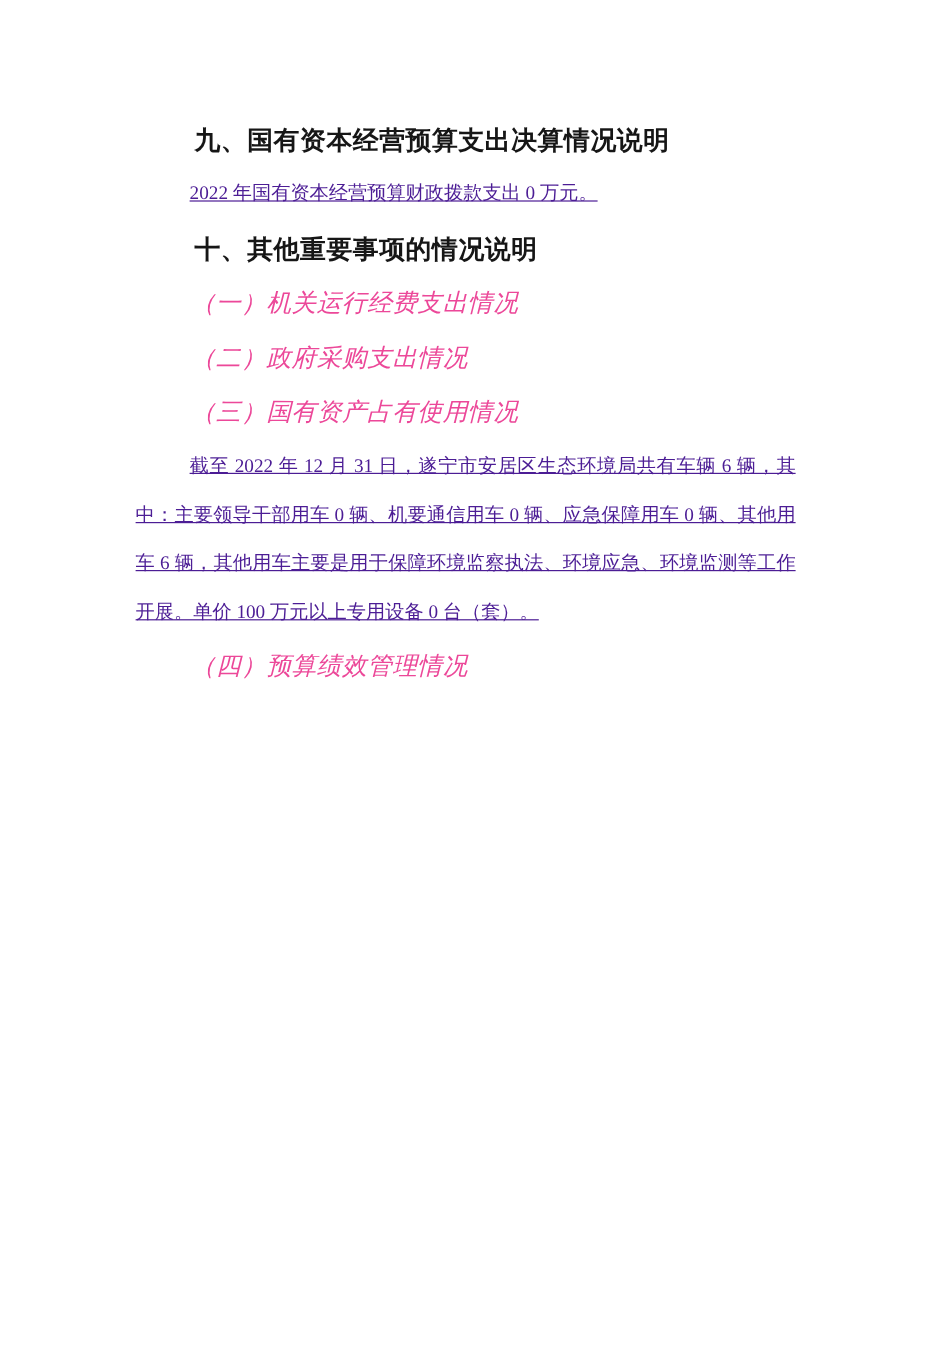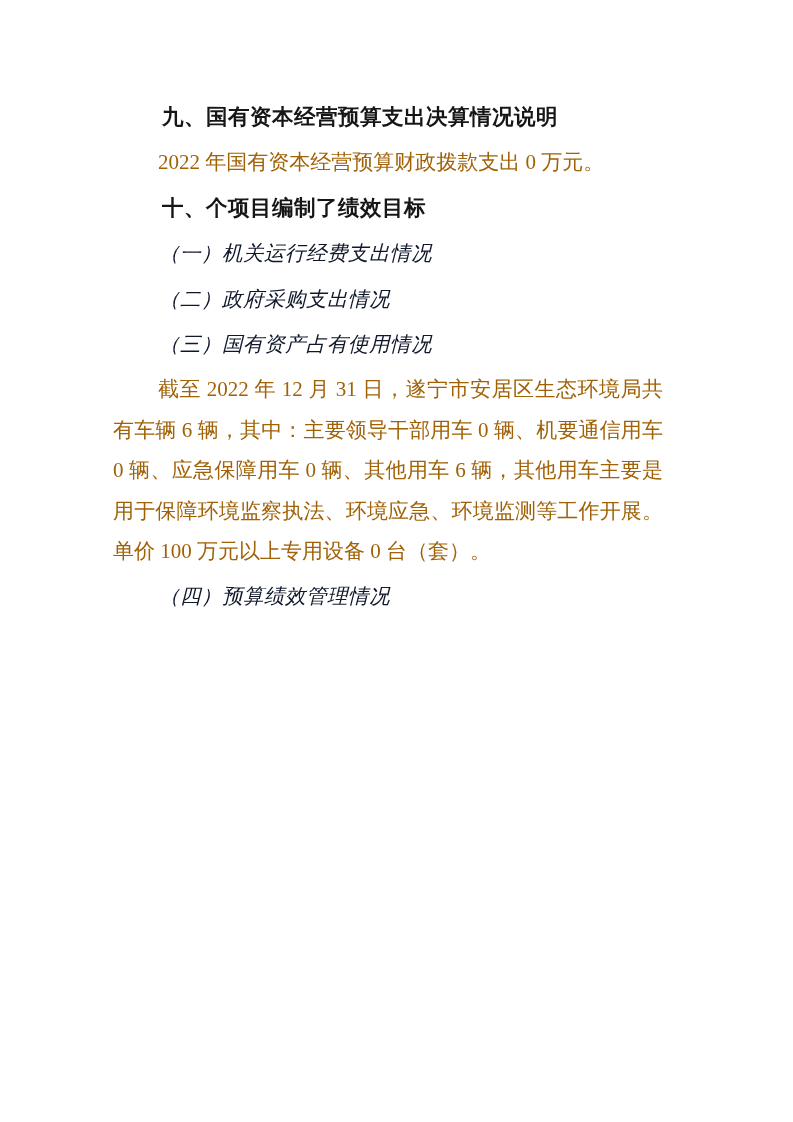--- a/index.html
+++ b/index.html
@@ -33,50 +33,51 @@
     text-indent: 49px;
     letter-spacing: 0.5px;
     color: #161616;
   }
   .h2 {
     font-family: "Liberation Serif", serif;
     font-style: italic;
     font-size: 20.5px;
     text-indent: 46px;
     letter-spacing: 0.5px;
-    color: #0f172a;
+    color: #ec4899;
   }
   .body-text {
     font-family: "Liberation Serif", serif;
-    font-size: 21px;
+    font-size: 16px;
     text-indent: 45px;
     text-align: justify;
     text-justify: inter-character;
-    color: #a16207;
+    color: #4c1d95;
+    text-decoration: underline;
   }
   .pagenum {
     position: absolute;
     left: 614px;
     top: 1036px;
     width: 62px;
     font-family: Liberation Mono, monospace;
     font-size: 17.5px;
     color: #0369a1;
     text-align: center;
     white-space: pre;
   }
 </style>
 </head>
 <body>
 
 <div class="page">
   <div class="content">
     <p class="h1">九、国有资本经营预算支出决算情况说明</p>
     <p class="body-text">2022 年国有资本经营预算财政拨款支出 0 万元。</p>
-    <p class="h1">十、个项目编制了绩效目标</p>
+    <p class="h1">十、其他重要事项的情况说明</p>
     <p class="h2">（一）机关运行经费支出情况</p>
     <p class="h2">（二）政府采购支出情况</p>
     <p class="h2">（三）国有资产占有使用情况</p>
     <p class="body-text">截至 2022 年 12 月 31 日，遂宁市安居区生态环境局共有车辆 6 辆，其中：主要领导干部用车 0 辆、机要通信用车 0 辆、应急保障用车 0 辆、其他用车 6 辆，其他用车主要是用于保障环境监察执法、环境应急、环境监测等工作开展。单价 100 万元以上专用设备 0 台（套）。</p>
     <p class="h2">（四）预算绩效管理情况</p>
   </div>
   <div class="pagenum">- 11 -</div>
 </div>
 
 </body></html>

